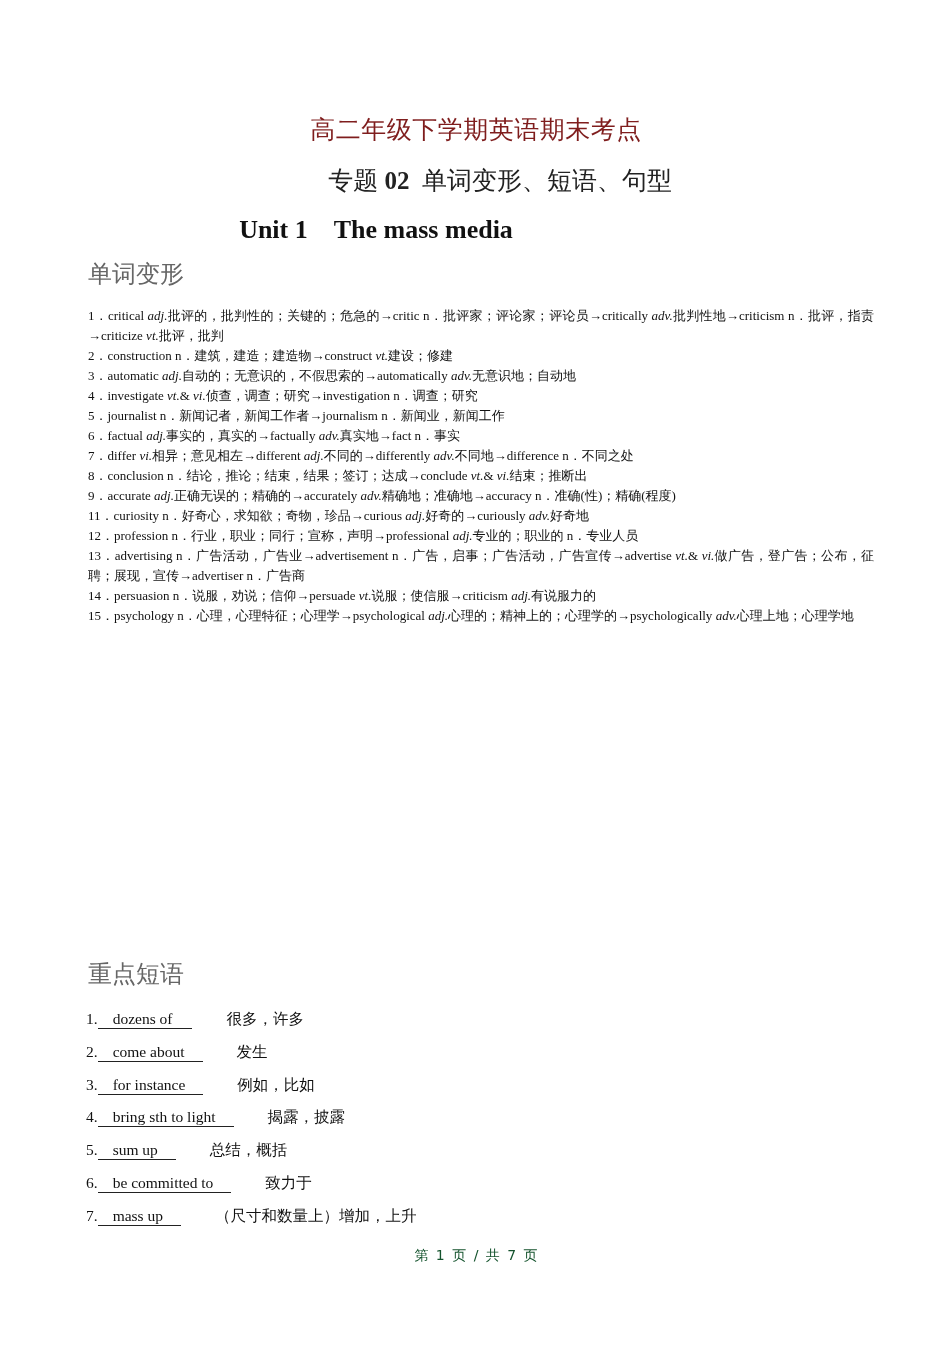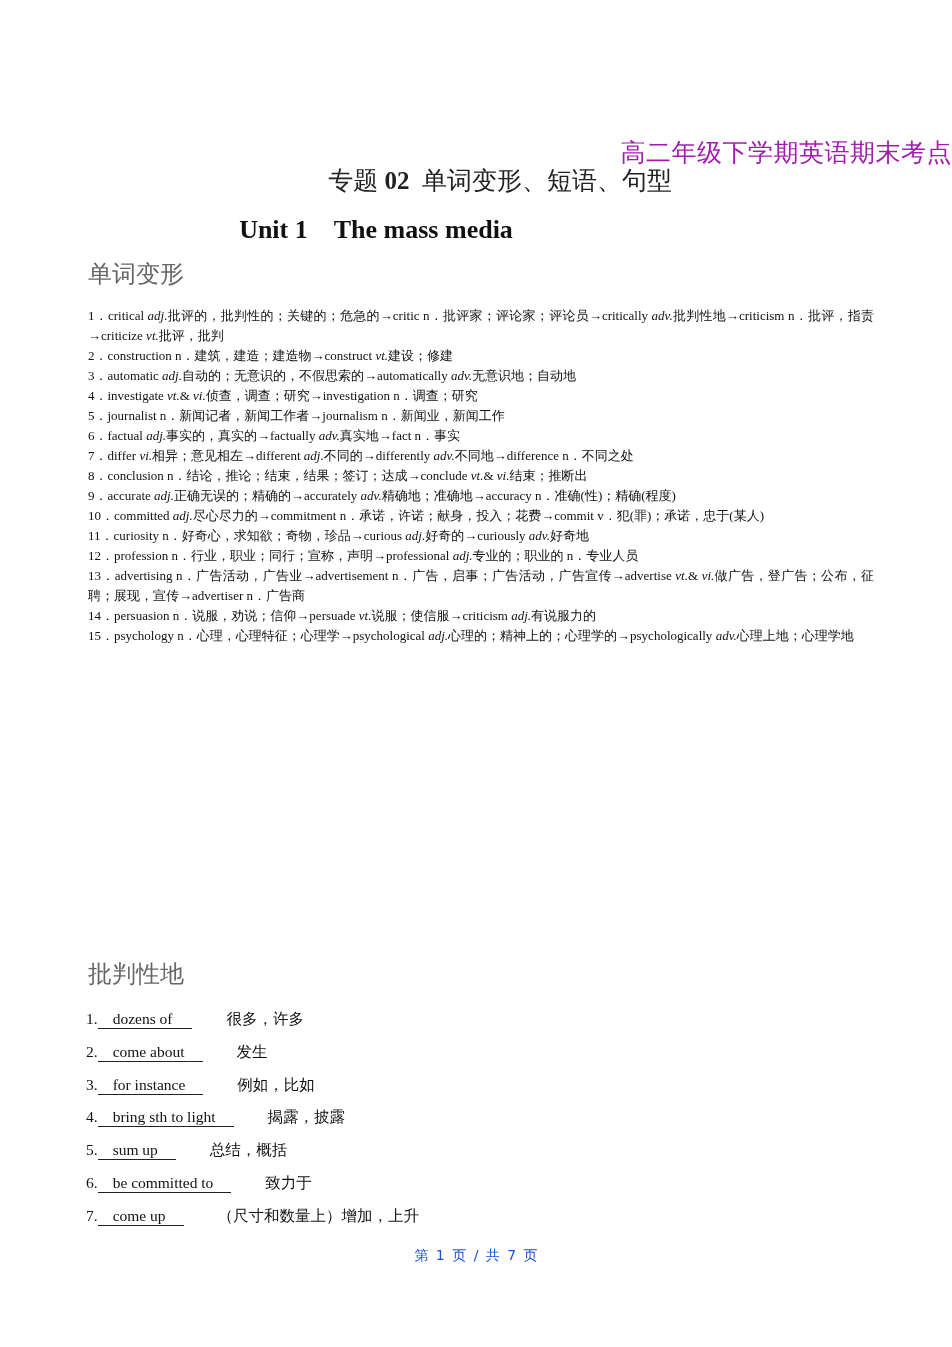--- a/index.html
+++ b/index.html
@@ -1,38 +1,38 @@
 <!DOCTYPE html>
 <html><head>
   <meta charset="utf-8">
   <style>
     html, body { margin: 0; padding: 0; background: #ffffff; }
     body { width: 952px; height: 1347px; position: relative; overflow: hidden;
            font-family: "Liberation Serif", "DejaVu Serif", serif; color: #111; }
-    .title1 { position: absolute; top: 113px; left: 0; width: 952px; text-align: right;
-              font-size: 25px; color: #a21caf; letter-spacing: 0.5px; margin-top: 23px; }
+    .title1 { position: absolute; top: 113px; left: 0; width: 952px; text-align: center;
+              font-size: 25px; color: #7f1d1d; letter-spacing: 0.5px; }
     .title2 { position: absolute; top: 164px; left: 0; width: 952px; text-align: center;
               font-size: 25px; color: #222; margin-left: 24px; }
     .title2 b { font-weight: bold; }
     .title3 { position: absolute; top: 212px; left: 0; width: 752px; text-align: center;
               font-size: 26px; font-weight: bold; color: #111; }
     .section-h { position: absolute; left: 88px; font-size: 24px; color: #666;
                  font-family: "DejaVu Sans", "Liberation Sans", sans-serif; font-weight: normal; }
     .words { position: absolute; left: 88px; top: 306px; width: 786px;
              font-size: 13px; line-height: 20px; }
     .words p { margin: 0; text-align: justify; }
     .words i { font-style: italic; }
     .phrases { position: absolute; left: 86px; top: 1003px; font-size: 15.5px; line-height: 32.8px; }
     .phrase-row { display: flex; align-items: baseline; white-space: nowrap; }
     .phrase-num { }
     .phrase-en { display: inline-block; border-bottom: 1px solid #222; padding: 0 0 0 15px;
                  line-height: 18px; margin-right: 34px; }
     .phrase-cn { }
     .footer { position: absolute; top: 1247px; left: 0; width: 952px; text-align: center;
-              font-size: 14px; color: #1d4ed8; font-family: "DejaVu Sans", sans-serif; word-spacing: 3px; }
+              font-size: 14px; color: #14532d; font-family: "DejaVu Sans", sans-serif; word-spacing: 3px; }
   </style>
 </head>
 <body>
 
 <div class="title1">高二年级下学期英语期末考点</div>
 <div class="title2">
   <span>专题</span>
   <b>02</b>&nbsp;
   <span>单词变形、短语、句型</span>
 </div>
@@ -42,29 +42,28 @@
 <div class="words" id="words">
     <p><span>1．</span><span>critical </span><i>adj.</i><span>批评的，批判性的；关键的；危急的→critic </span><span>n</span><span>．批评家；评论家；评论员→critically </span><i>adv.</i><span>批判性地→criticism </span><span>n</span><span>．批评，指责→criticize </span><i>vt.</i><span>批评，批判</span></p>
     <p><span>2．</span><span>construction </span><span>n</span><span>．建筑，建造；建造物→construct </span><i>vt.</i><span>建设；修建</span></p>
     <p><span>3．</span><span>automatic </span><i>adj.</i><span>自动的；无意识的，不假思索的→automatically </span><i>adv.</i><span>无意识地；自动地</span></p>
     <p><span>4．</span><span>investigate </span><i>vt.</i><span>&amp; </span><i>vi.</i><span>侦查，调查；研究→investigation </span><span>n</span><span>．调查；研究</span></p>
     <p><span>5．</span><span>journalist </span><span>n</span><span>．新闻记者，新闻工作者→journalism </span><span>n</span><span>．新闻业，新闻工作</span></p>
     <p><span>6．</span><span>factual </span><i>adj.</i><span>事实的，真实的→factually </span><i>adv.</i><span>真实地→fact </span><span>n</span><span>．事实</span></p>
     <p><span>7．</span><span>differ </span><i>vi.</i><span>相异；意见相左→different </span><i>adj.</i><span>不同的→differently </span><i>adv.</i><span>不同地→difference </span><span>n</span><span>．不同之处</span></p>
     <p><span>8．</span><span>conclusion </span><span>n</span><span>．结论，推论；结束，结果；签订；达成→conclude </span><i>vt.</i><span>&amp; </span><i>vi.</i><span>结束；推断出</span></p>
     <p><span>9．</span><span>accurate </span><i>adj.</i><span>正确无误的；精确的→accurately </span><i>adv.</i><span>精确地；准确地→accuracy </span><span>n</span><span>．准确(性)；精确(程度)</span></p>
-    <p><span>10．</span><span>committed </span><i>adj.</i><span>尽心尽力的→commitment </span><span>n</span><span>．承诺，许诺；献身，投入；花费→commit </span><span>v</span><span>．犯(罪)；承诺，忠于(某人)</span></p>
     <p><span>11．</span><span>curiosity </span><span>n</span><span>．好奇心，求知欲；奇物，珍品→curious </span><i>adj.</i><span>好奇的→curiously </span><i>adv.</i><span>好奇地</span></p>
     <p><span>12．</span><span>profession </span><span>n</span><span>．行业，职业；同行；宣称，声明→professional </span><i>adj.</i><span>专业的；职业的 </span><span>n</span><span>．专业人员</span></p>
     <p><span>13．</span><span>advertising </span><span>n</span><span>．广告活动，广告业→advertisement </span><span>n</span><span>．广告，启事；广告活动，广告宣传→advertise </span><i>vt.</i><span>&amp; </span><i>vi.</i><span>做广告，登广告；公布，征聘；展现，宣传→advertiser </span><span>n</span><span>．广告商</span></p>
     <p><span>14．</span><span>persuasion </span><span>n</span><span>．说服，劝说；信仰→persuade </span><i>vt.</i><span>说服；使信服→criticism </span><i>adj.</i><span>有说服力的</span></p>
     <p><span>15．</span><span>psychology </span><span>n</span><span>．心理，心理特征；心理学→psychological </span><i>adj.</i><span>心理的；精神上的；心理学的→psychologically </span><i>adv.</i><span>心理上地；心理学地</span></p>
   </div>
 
-<div class="section-h" style="top:958px;">批判性地</div>
+<div class="section-h" style="top:958px;">重点短语</div>
 <div class="phrases" id="phrases">
     <div class="phrase-row">
       <span class="phrase-num">1.</span>
       <span class="phrase-en" style="padding-right: 20px;">dozens of</span>
       <span class="phrase-cn">很多，许多</span>
     </div>
     <div class="phrase-row">
       <span class="phrase-num">2.</span>
       <span class="phrase-en" style="padding-right: 18px; text-align: center;">come about</span>
       <span class="phrase-cn">发生</span>
@@ -84,18 +83,18 @@
       <span class="phrase-en" style="padding-right: 18px;">sum up</span>
       <span class="phrase-cn">总结，概括</span>
     </div>
     <div class="phrase-row">
       <span class="phrase-num">6.</span>
       <span class="phrase-en" style="padding-right: 18px;">be committed to</span>
       <span class="phrase-cn">致力于</span>
     </div>
     <div class="phrase-row">
       <span class="phrase-num">7.</span>
-      <span class="phrase-en" style="padding-right: 18px;">come up</span>
+      <span class="phrase-en" style="padding-right: 18px;">mass up</span>
       <span class="phrase-cn">（尺寸和数量上）增加，上升</span>
     </div>
   </div>
 
 <div class="footer">第 1 页 / 共 7 页</div>
 
 </body></html>

